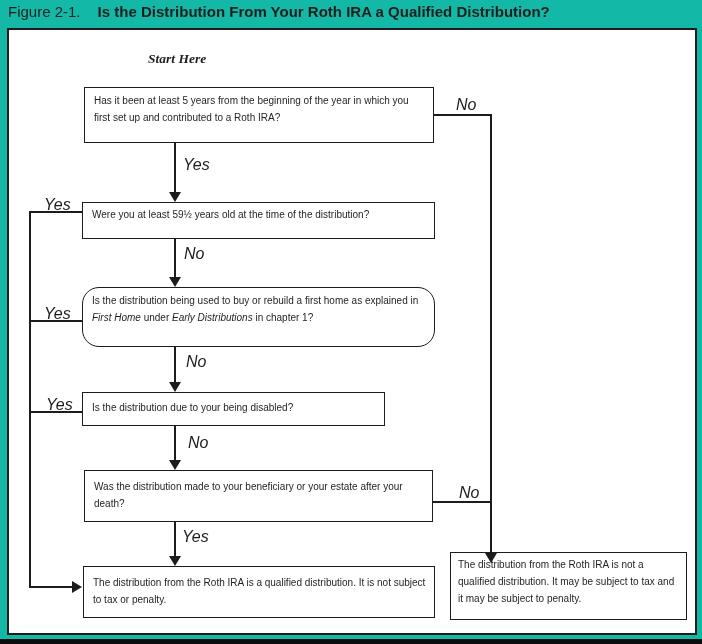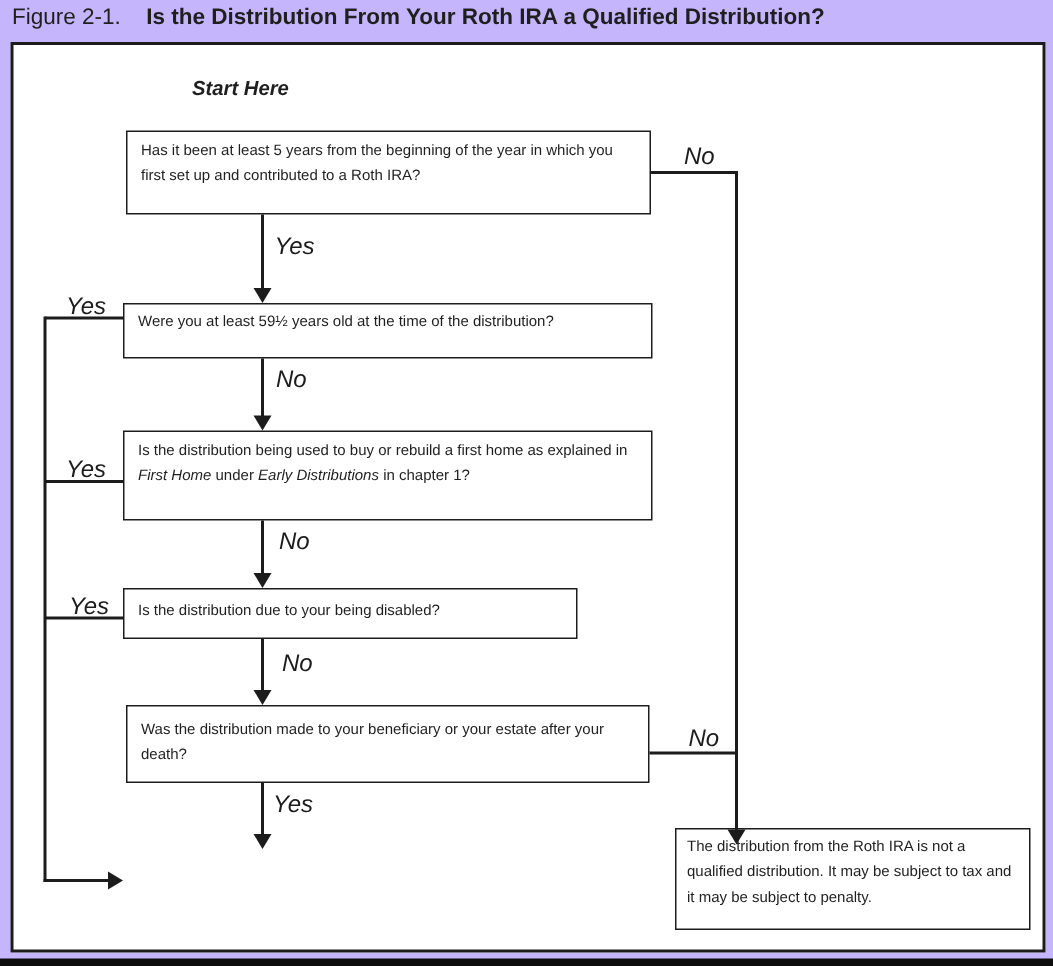--- a/index.html
+++ b/index.html
@@ -1,20 +1,20 @@
 <!DOCTYPE html>
 <html><head>
 <meta charset="utf-8">
 <style>
   html,body { margin:0; padding:0; background:#ffffff; }
   .page {
     position: relative;
     width: 702px;
     height: 644px;
-    background: #c4b5fd;
+    background: #14b8a6;
     font-family: "Liberation Sans", "DejaVu Sans", sans-serif;
     color: #1f1f1f;
     overflow: hidden;
   }
   .title-row {
     position: absolute;
     left: 8px; top: 3px;
     font-size: 15px;
     white-space: nowrap;
   }
@@ -28,37 +28,38 @@
     background: #ffffff;
   }
   .bottom-bar {
     position: absolute;
     left: 0; top: 639px;
     width: 702px; height: 5px;
     background: #0d0d0d;
   }
   .start-label {
     position: absolute;
-    left: 128px; top: 51px;
+    left: 148px; top: 51px;
     font-size: 13.5px;
     font-weight: 700;
     font-style: italic;
+    font-family: Liberation Serif, serif;
   }
   .qbox {
     position: absolute;
     box-sizing: border-box;
     border: 1.5px solid #1c1c1c;
     background: #ffffff;
     font-size: 10px;
     line-height: 17px;
     padding: 3px 8px 2px 9px;
   }
   .b1 { left: 84px;  top: 87px;  width: 350px; height: 56px; padding-top: 4px; }
   .b2 { left: 82px;  top: 202px; width: 353px; height: 37px; }
-  .b3 { left: 82px;  top: 287px; width: 353px; height: 60px; padding-top: 4px; }
+  .b3 { left: 82px;  top: 287px; width: 353px; height: 60px; padding-top: 4px; border-radius: 17px; }
   .b4 { left: 82px;  top: 392px; width: 303px; height: 34px; padding-top: 6px; }
   .b5 { left: 84px;  top: 470px; width: 349px; height: 52px; padding-top: 7px; }
   .bq { left: 83px;  top: 566px; width: 352px; height: 52px; padding-top: 7px; }
   .bn { left: 450px; top: 552px; width: 237px; height: 68px; padding: 3px 5px 2px 7px; }
   .line {
     position: absolute;
     background: #1c1c1c;
   }
   .branch-label {
     position: absolute;
@@ -94,20 +95,21 @@
 
   <div class="frame"></div>
 
   <div class="start-label">Start Here</div>
 
   <div class="qbox b1">Has it been at least 5 years from the beginning of the year in which you first set up and contributed to a Roth IRA?</div>
   <div class="qbox b2">Were you at least 59½ years old at the time of the distribution?</div>
   <div class="qbox b3"><span>Is the distribution being used to buy or rebuild a first home as explained in </span><i>First Home</i><span> under </span><i>Early Distributions</i><span> in chapter 1?</span></div>
   <div class="qbox b5">Was the distribution made to your beneficiary or your estate after your death?</div>
   <div class="qbox b4">Is the distribution due to your being disabled?</div>
+  <div class="qbox bq">The distribution from the Roth IRA is a qualified distribution. It is not subject to tax or penalty.</div>
   <div class="qbox bn">The distribution from the Roth IRA is not a qualified distribution. It may be subject to tax and it may be subject to penalty.</div>
 
   <div class="line" style="left:174px;top:143px;width:2px;height:51px;"></div>
   <div class="ah-down" style="left:169px;top:192px;"></div>
   <div class="branch-label" style="left:183px;top:156px;">Yes</div>
 
   <div class="line" style="left:434px;top:114px;width:57px;height:2px;"></div>
   <div class="branch-label" style="left:456px;top:96px;">No</div>
   <div class="line" style="left:490px;top:114px;width:2px;height:440px;"></div>
   <div class="ah-down" style="left:485px;top:553px;"></div>

